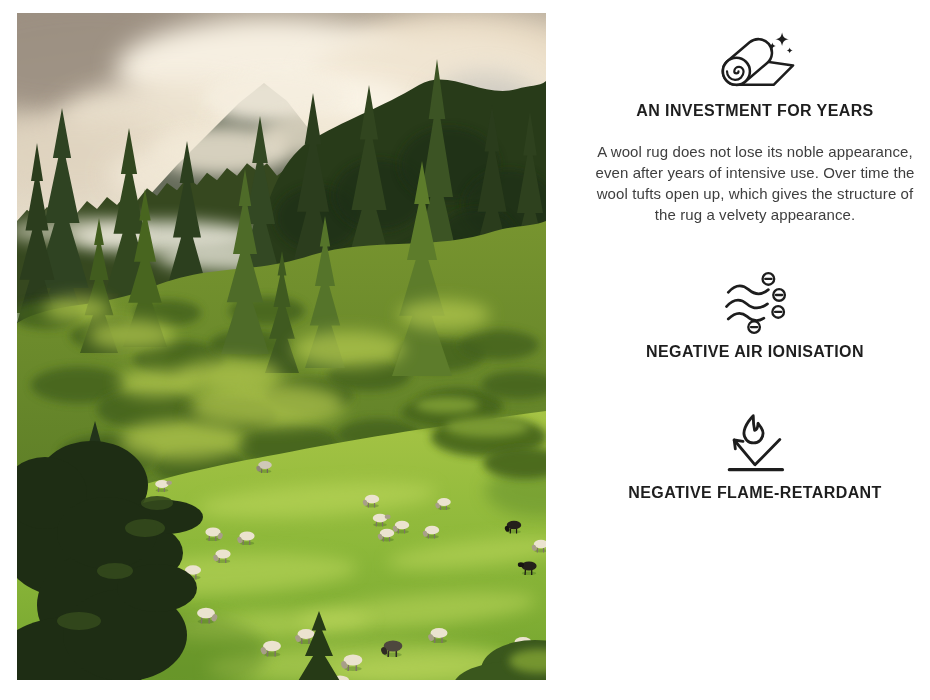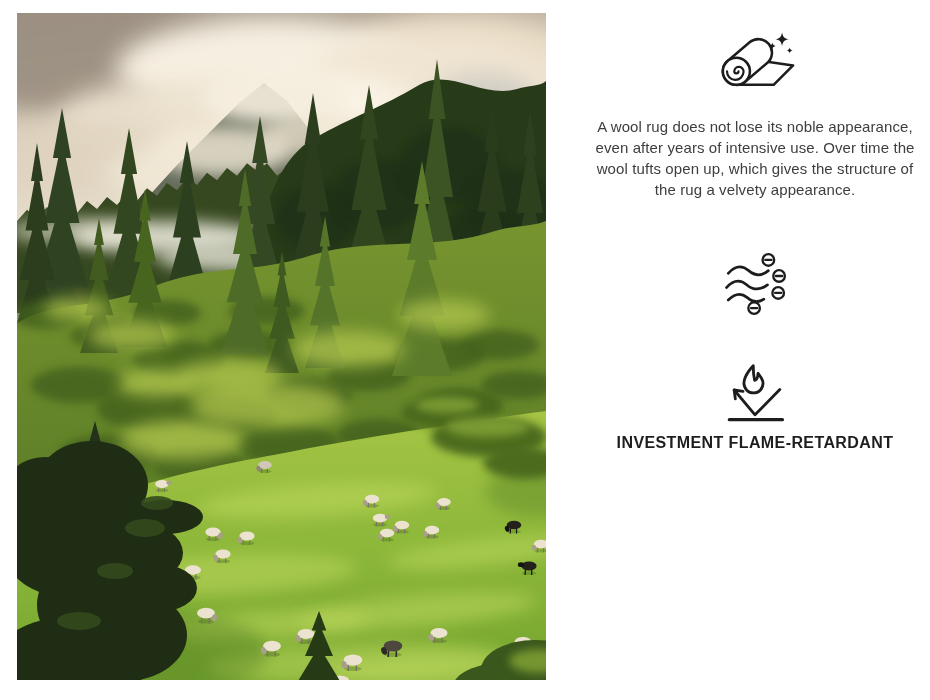--- a/index.html
+++ b/index.html
@@ -18,21 +18,21 @@
     display:flex;flex-direction:column;align-items:center;
   }
   .feature{display:flex;flex-direction:column;align-items:center;width:100%;}
   .feature + .feature{margin-top:36px;}
   .icon-box{height:68px;display:flex;align-items:center;justify-content:center;margin-bottom:6px;}
   .feature-title{
     margin:0 0 13px 0;font-size:16px;line-height:18px;font-weight:700;
     letter-spacing:.4px;color:#1e1e1e;text-align:center;white-space:nowrap;
   }
   .feature-text{
-    margin:14px;font-size:15px;line-height:21px;color:#3e3e3e;
+    margin:8px;font-size:15px;line-height:21px;color:#3e3e3e;
     text-align:center;white-space:pre-line;letter-spacing:.1px;
   }
 </style>
 </head>
 <body>
 
 <div class="photo-frame">
   <svg id="scene" viewBox="0 0 529 667" role="img" aria-label="Mountain pasture at golden hour: a misty peak and cream clouds above dark spruce forest, sunlit green shrubs, and a flock of white and black sheep grazing on a bright meadow">
     <defs>
       <linearGradient id="gSky" x1="0" y1="0" x2="0.25" y2="1">
@@ -400,20 +400,21 @@
       <svg viewBox="0 0 104 78" width="94" height="66" fill="none" stroke="#1d1d1d" stroke-width="3" stroke-linecap="round" stroke-linejoin="round">
         <path d="M48 36 L97 43 L74 66 L31 66"></path>
         <path fill="#ffffff" d="M19.65 37.76 L45.65 15.76 A16 16 0 0 1 66.35 40.24 L40.35 62.24 A16 16 0 0 1 19.65 37.76 Z"></path>
         <circle fill="#ffffff" cx="30" cy="50" r="16"></circle>
         <path stroke-width="2.6" d="M32.5 50 a2.5 2.5 0 1 1 -5 0 a5.5 5.5 0 1 1 11 0.6 a9.8 9.8 0 1 1 -19.6 -0.6"></path>
         <path fill="#1d1d1d" stroke="none" d="M84 4 C85.1 9.4 86.6 10.9 92 12 C86.6 13.1 85.1 14.6 84 20 C82.9 14.6 81.4 13.1 76 12 C81.4 10.9 82.9 9.4 84 4 Z"></path>
         <path fill="#1d1d1d" stroke="none" d="M72.5 16 C73.1 18.6 73.9 19.4 76.5 20 C73.9 20.6 73.1 21.4 72.5 24 C71.9 21.4 71.1 20.6 68.5 20 C71.1 19.4 71.9 18.6 72.5 16 Z"></path>
         <path fill="#1d1d1d" stroke="none" d="M93 22 C93.5 24.2 94.3 24.9 96.5 25.4 C94.3 25.9 93.5 26.6 93 28.8 C92.5 26.6 91.7 25.9 89.5 25.4 C91.7 24.9 92.5 24.2 93 22 Z"></path>
       </svg>
     </div>
+    <h3 class="feature-title">AN INVESTMENT FOR YEARS</h3>
     <p class="feature-text">A wool rug does not lose its noble appearance,
 even after years of intensive use. Over time the
 wool tufts open up, which gives the structure of
 the rug a velvety appearance.</p>
   </section>
 
   <section class="feature">
     <div class="icon-box">
       <svg viewBox="0 0 84 74" width="76" height="66" fill="none" stroke="#1d1d1d" stroke-width="3" stroke-linecap="round">
         <path d="M12 25 C20 16 28 16 35 22 C42 28 50 28 57 22"></path>
@@ -424,27 +425,28 @@
             <line x1="53.5" y1="10" x2="60.5" y2="10"></line>
           <circle cx="69" cy="28" r="6.5"></circle>
             <line x1="65.5" y1="28" x2="72.5" y2="28"></line>
           <circle cx="68" cy="47" r="6.5"></circle>
             <line x1="64.5" y1="47" x2="71.5" y2="47"></line>
           <circle cx="41" cy="64" r="6.5"></circle>
             <line x1="37.5" y1="64" x2="44.5" y2="64"></line>
         </g>
       </svg>
     </div>
+    <h3 class="feature-title">NEGATIVE AIR IONISATION</h3>
   </section>
 
   <section class="feature">
     <div class="icon-box">
       <svg viewBox="0 0 92 70" width="82" height="62" fill="none" stroke="#1d1d1d" stroke-width="3.2" stroke-linecap="round" stroke-linejoin="round">
         <path d="M44 3 C44 3 33.5 13.5 33.5 23 A10.8 10.8 0 0 0 55.1 23 C55.1 18.3 51.8 14.5 49.4 11.6 C49.4 16.3 47.9 18.9 45.6 19.6 C44.6 15.3 44 9 44 3 Z"></path>
         <path d="M74 30 L46 58.5 L22.5 30.5"></path>
         <path d="M22.5 30.5 L23.8 40.5 M22.5 30.5 L32.5 32"></path>
         <line x1="17" y1="64" x2="77" y2="64" stroke-width="3.6"></line>
       </svg>
     </div>
-    <h3 class="feature-title">INVESTMENT FLAME-RETARDANT</h3>
+    <h3 class="feature-title">NEGATIVE FLAME-RETARDANT</h3>
   </section>
 
 </div>
 
 </body></html>

